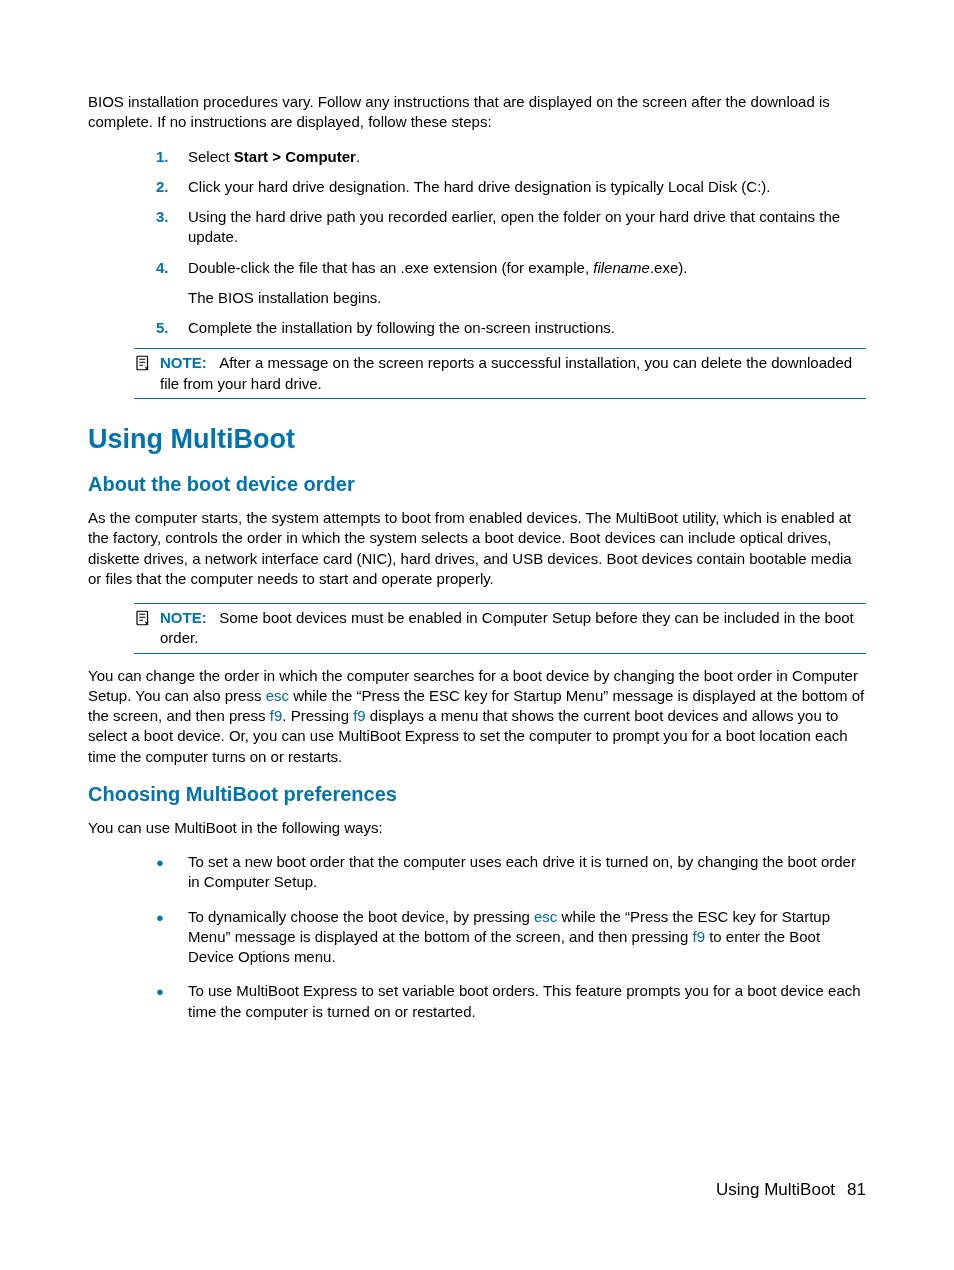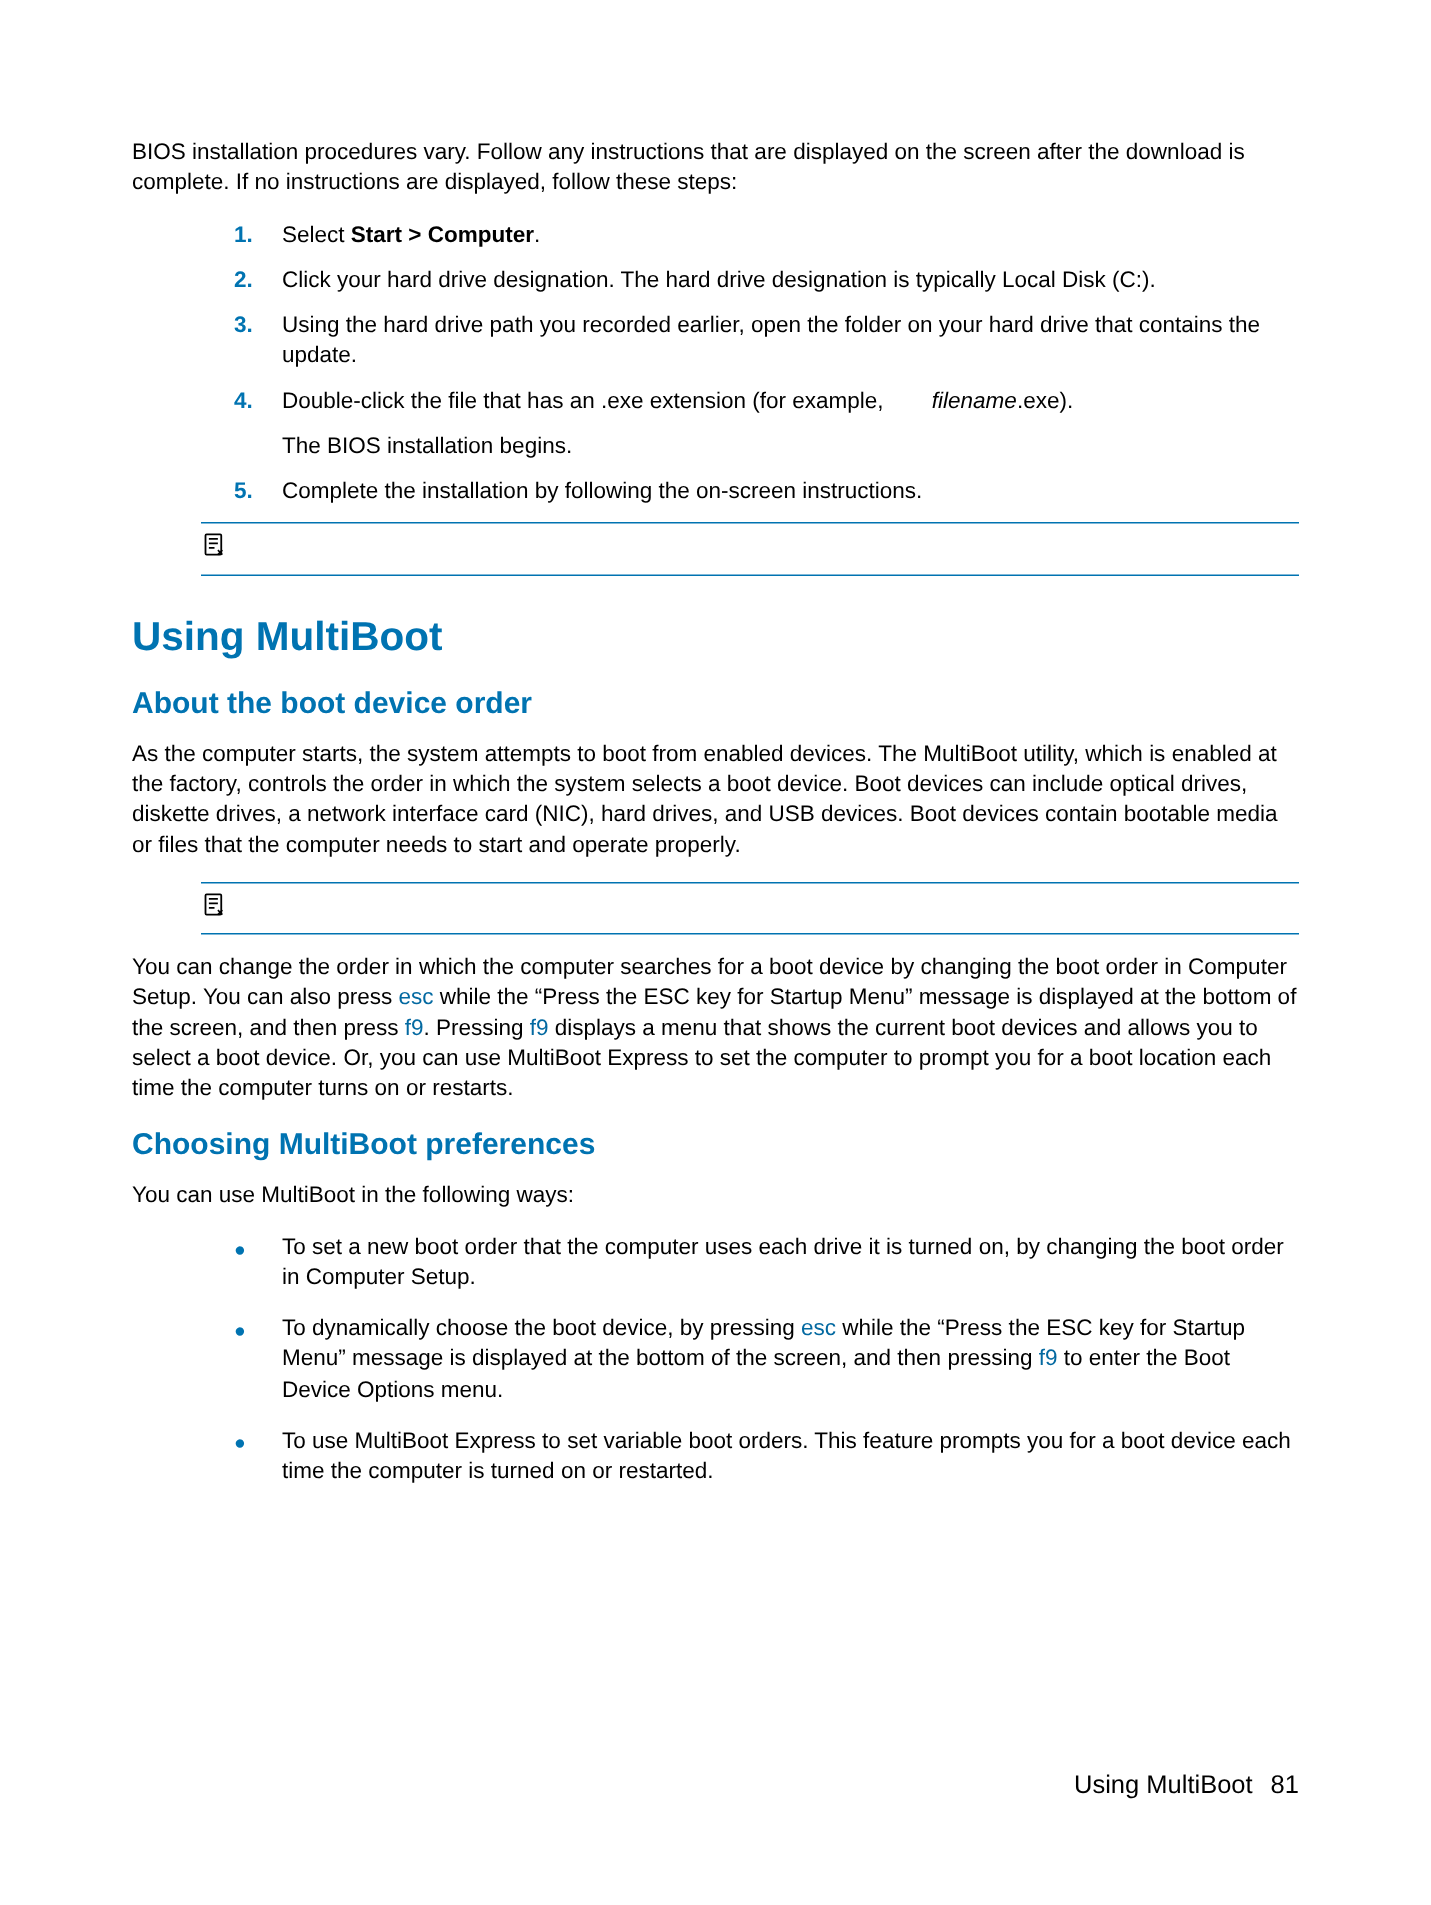--- a/index.html
+++ b/index.html
@@ -80,21 +80,20 @@
     margin: 2px 0 10px 0;
   }
   .key {
     color: #0369a1;
   }
   .bold {
     font-weight: bold;
   }
   .italic {
     font-style: italic;
-    margin-left: 28px;
   }
   ul.bullets {
     list-style: none;
     margin: 0 0 0 68px;
     padding: 0;
   }
   ul.bullets > li {
     display: flex;
     margin-bottom: 14px;
   }
@@ -153,36 +152,42 @@
   </ol>
 
   <div class="note-row">
     <span class="note-icon">
       <svg width="18" height="18" viewBox="0 0 24 24" fill="none" stroke="#000" stroke-width="1.6">
         <rect x="4" y="3" width="14" height="18" rx="1"></rect>
         <path d="M7 7h8M7 11h8M7 15h5"></path>
         <path d="M15 17l4 4M19 17l-4 4" stroke-width="1.4"></path>
       </svg>
     </span>
+    <span class="note-body">
+      <span class="note-label">NOTE:</span>&nbsp;&nbsp;&nbsp;<span>After a message on the screen reports a successful installation, you can delete the downloaded file from your hard drive.</span>
+    </span>
   </div>
 
   <div class="h1">Using MultiBoot</div>
 
   <div class="h2">About the boot device order</div>
 
   <p class="para body-indent">As the computer starts, the system attempts to boot from enabled devices. The MultiBoot utility, which is enabled at the factory, controls the order in which the system selects a boot device. Boot devices can include optical drives, diskette drives, a network interface card (NIC), hard drives, and USB devices. Boot devices contain bootable media or files that the computer needs to start and operate properly.</p>
 
   <div class="note-row">
     <span class="note-icon">
       <svg width="18" height="18" viewBox="0 0 24 24" fill="none" stroke="#000" stroke-width="1.6">
         <rect x="4" y="3" width="14" height="18" rx="1"></rect>
         <path d="M7 7h8M7 11h8M7 15h5"></path>
         <path d="M15 17l4 4M19 17l-4 4" stroke-width="1.4"></path>
       </svg>
     </span>
+    <span class="note-body">
+      <span class="note-label">NOTE:</span>&nbsp;&nbsp;&nbsp;<span>Some boot devices must be enabled in Computer Setup before they can be included in the boot order.</span>
+    </span>
   </div>
 
   <p class="para body-indent">
     <span>You can change the order in which the computer searches for a boot device by changing the boot order in Computer Setup. You can also press </span><span class="key">esc</span><span> while the “Press the ESC key for Startup Menu” message is displayed at the bottom of the screen, and then press </span><span class="key">f9</span><span>. Pressing </span><span class="key">f9</span><span> displays a menu that shows the current boot devices and allows you to select a boot device. Or, you can use MultiBoot Express to set the computer to prompt you for a boot location each time the computer turns on or restarts.</span>
   </p>
 
   <div class="h2">Choosing MultiBoot preferences</div>
 
   <p class="para body-indent">You can use MultiBoot in the following ways:</p>
 

